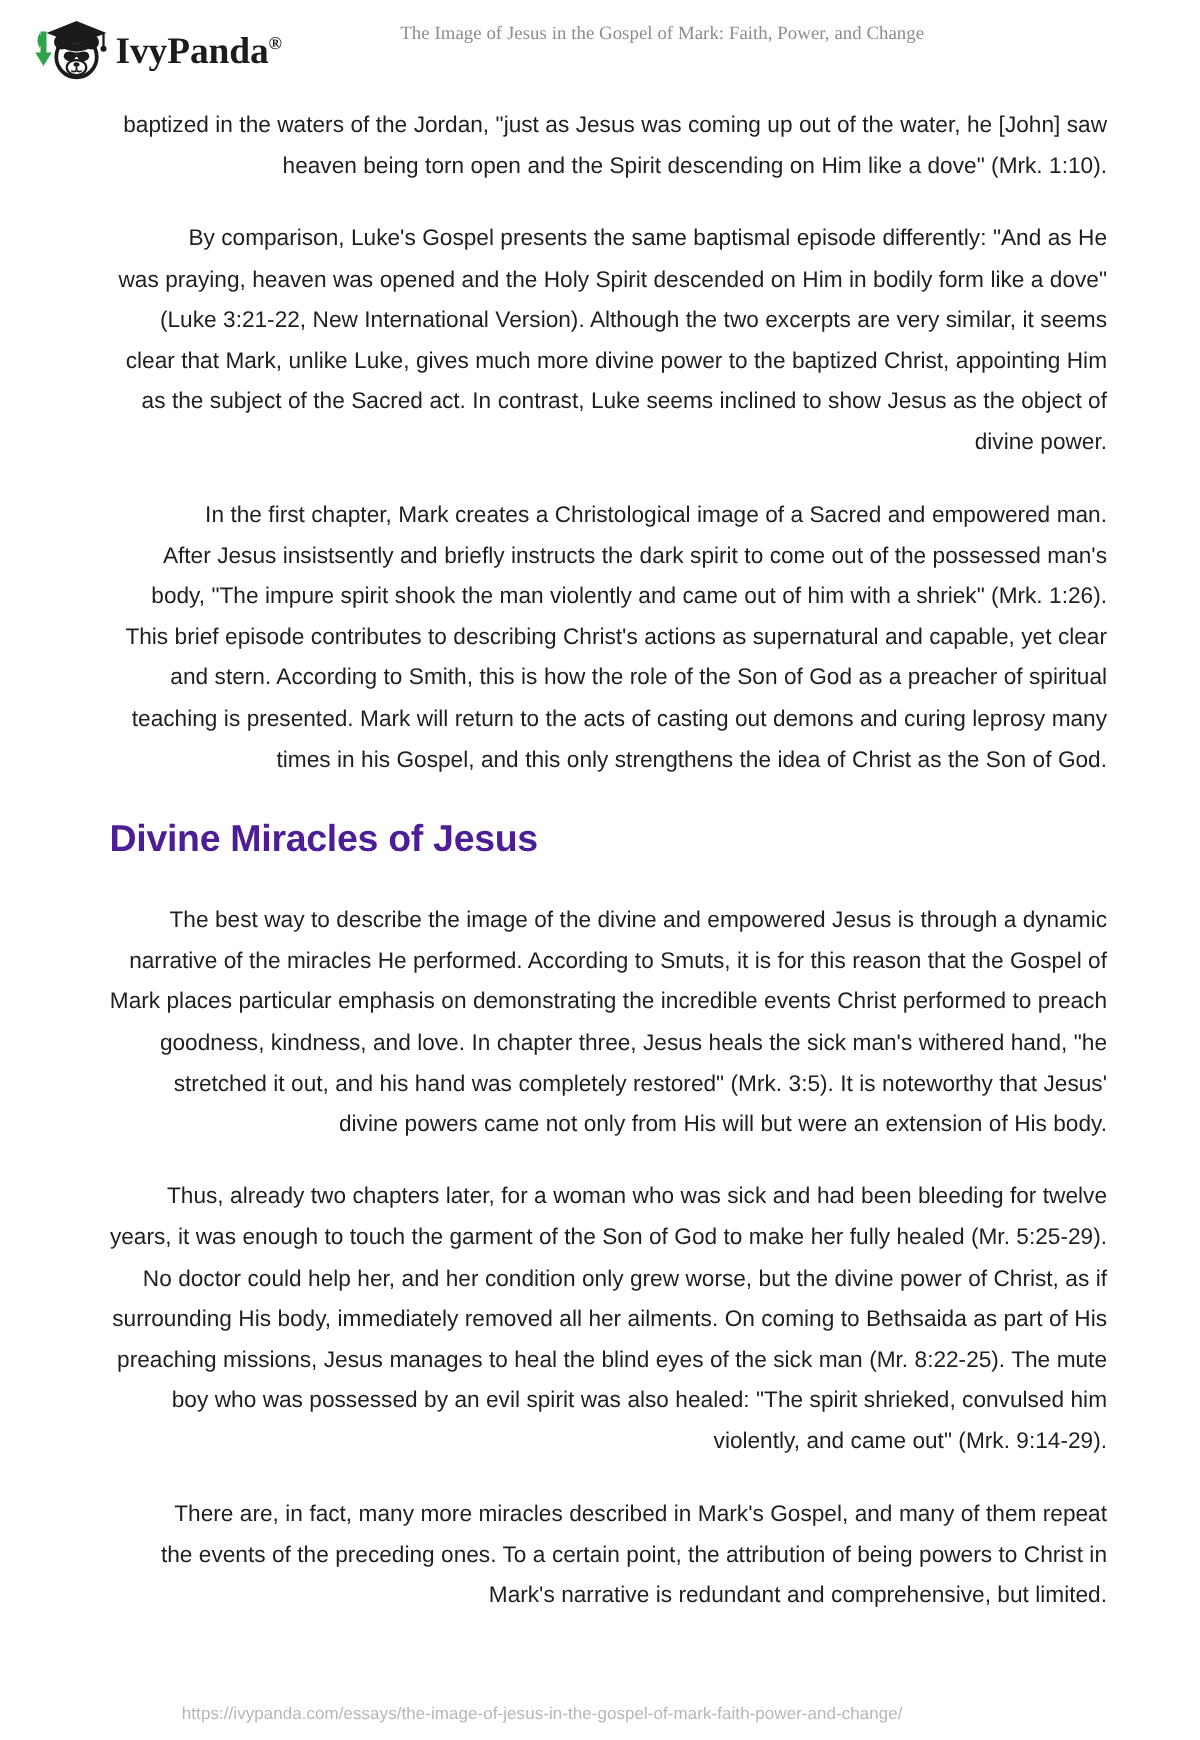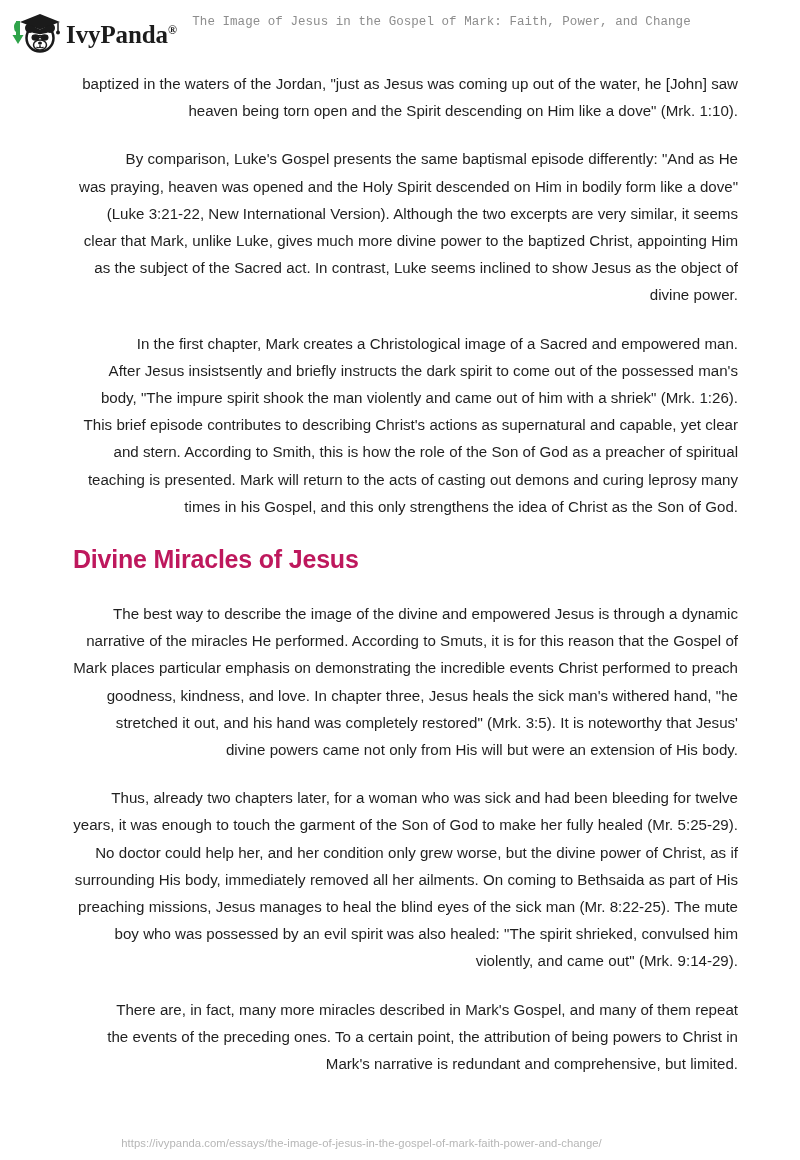--- a/index.html
+++ b/index.html
@@ -27,21 +27,21 @@
   .page-header {
     position: absolute;
     top: 0;
     left: 0;
     width: 800px;
     height: 62px;
   }
 
   .brand {
     position: absolute;
-    left: 9px;
+    left: 20px;
     top: 9px;
     display: flex;
     align-items: center;
     height: 46px;
   }
 
   .brand-logo {
     width: 52px;
     height: 46px;
     display: block;
@@ -68,21 +68,21 @@
   }
 
   .header-title {
     position: absolute;
     left: 0;
     right: 0;
     top: 15px;
     text-align: center;
     font-size: 12.5px;
     color: #8d8d8d;
-    font-family: Liberation Mono, monospace;
+    font-family: Liberation Serif, serif;
     letter-spacing: 0.05px;
     white-space: nowrap;
     padding-left: 35px;
     margin-left: 48px;
   }
 
   
   .content {
     position: absolute;
     left: 73px;
@@ -104,21 +104,21 @@
   }
 
   .para.first {
     text-indent: 0;
   }
 
   .section-heading {
     font-size: 25px;
     font-weight: bold;
     line-height: 30px;
-    color: #be185d;
+    color: #4c1d95;
     margin: 24px 0 26px 0;
     letter-spacing: -0.2px;
   }
 
   
   .page-footer {
     position: absolute;
     left: 0;
     top: 1133px;
     width: 696px;

